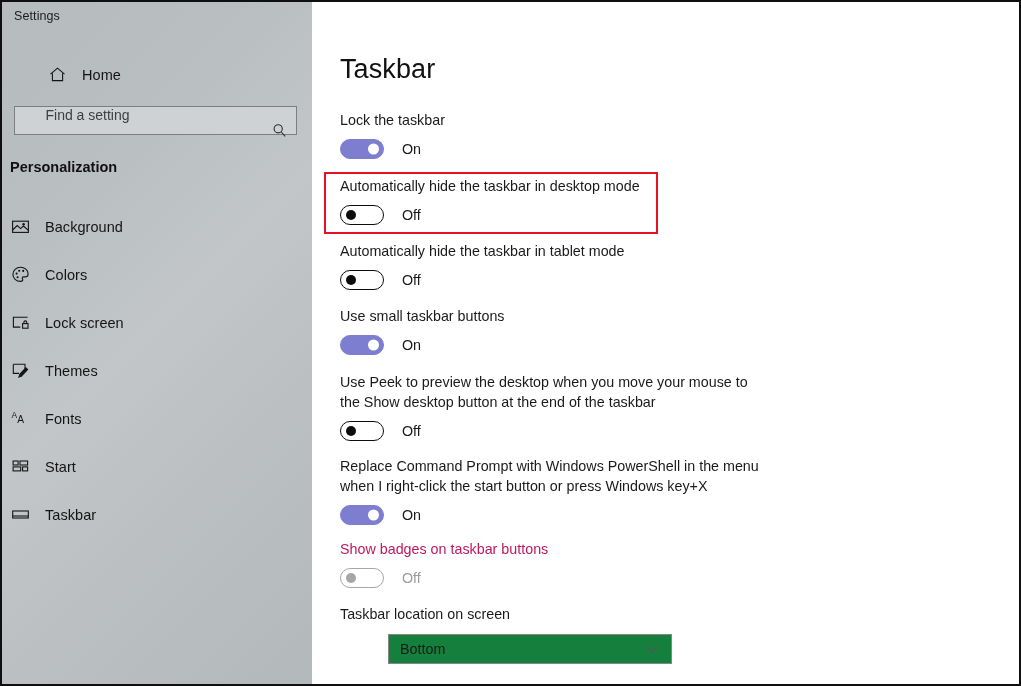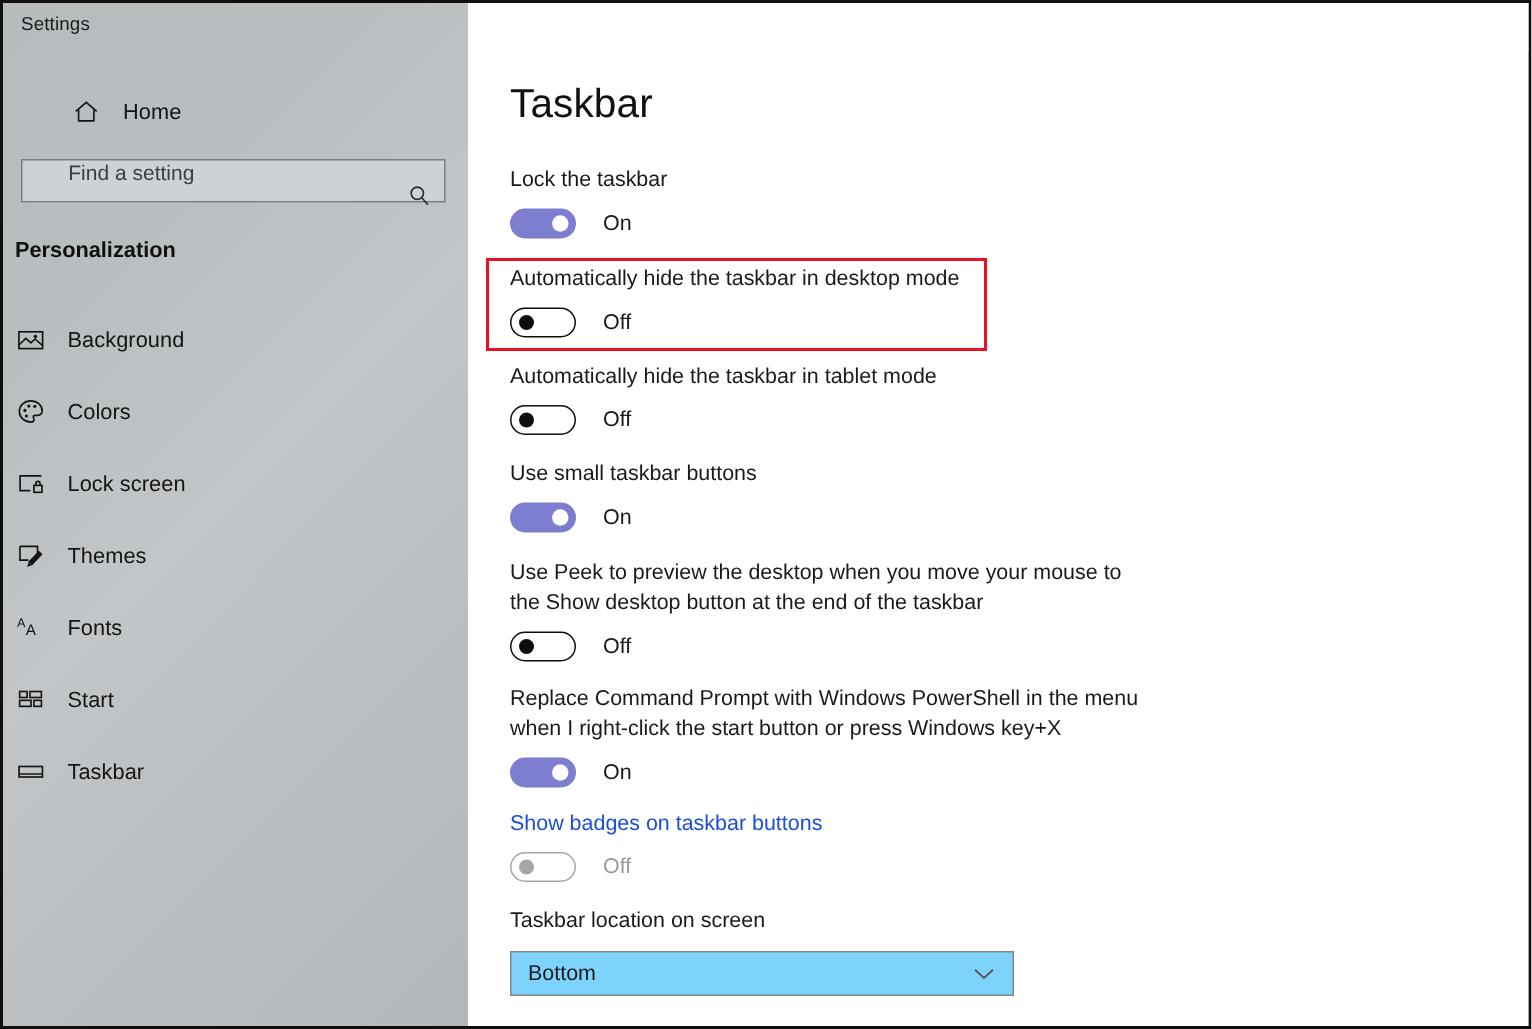--- a/index.html
+++ b/index.html
@@ -164,21 +164,21 @@
     position: absolute;
     left: 28px;
   }
   .setting-label {
     font-size: 14.3px;
     color: #1a1a1a;
     line-height: 20px;
     white-space: nowrap;
   }
   .setting-label.wrap { white-space: normal; width: 430px; }
-  .setting-label.disabled { color: #1d4ed8; }
+  .setting-label.disabled { color: #be185d; }
 
   .toggle-row {
     display: flex;
     align-items: center;
     margin-top: 9px;
   }
   .toggle {
     position: relative;
     width: 44px;
     height: 20px;
@@ -244,27 +244,28 @@
     height: 62px;
     border: 2px solid #e81123;
     box-sizing: border-box;
     pointer-events: none;
   }
 
   
   #dropdown {
     position: relative;
     margin-top: 10px;
-    width: 336px;
+    width: 284px;
     height: 30px;
-    background: #7dd3fc;
+    background: #15803d;
     border: 1px solid #868686;
     box-sizing: border-box;
     display: flex;
     align-items: center;
+    margin-left: 48px;
   }
   #dropdown-value {
     margin-left: 11px;
     font-size: 14.3px;
     color: #1a1a1a;
   }
   #dropdown-chevron {
     margin-left: auto;
     margin-right: 12px;
     color: #555555;

